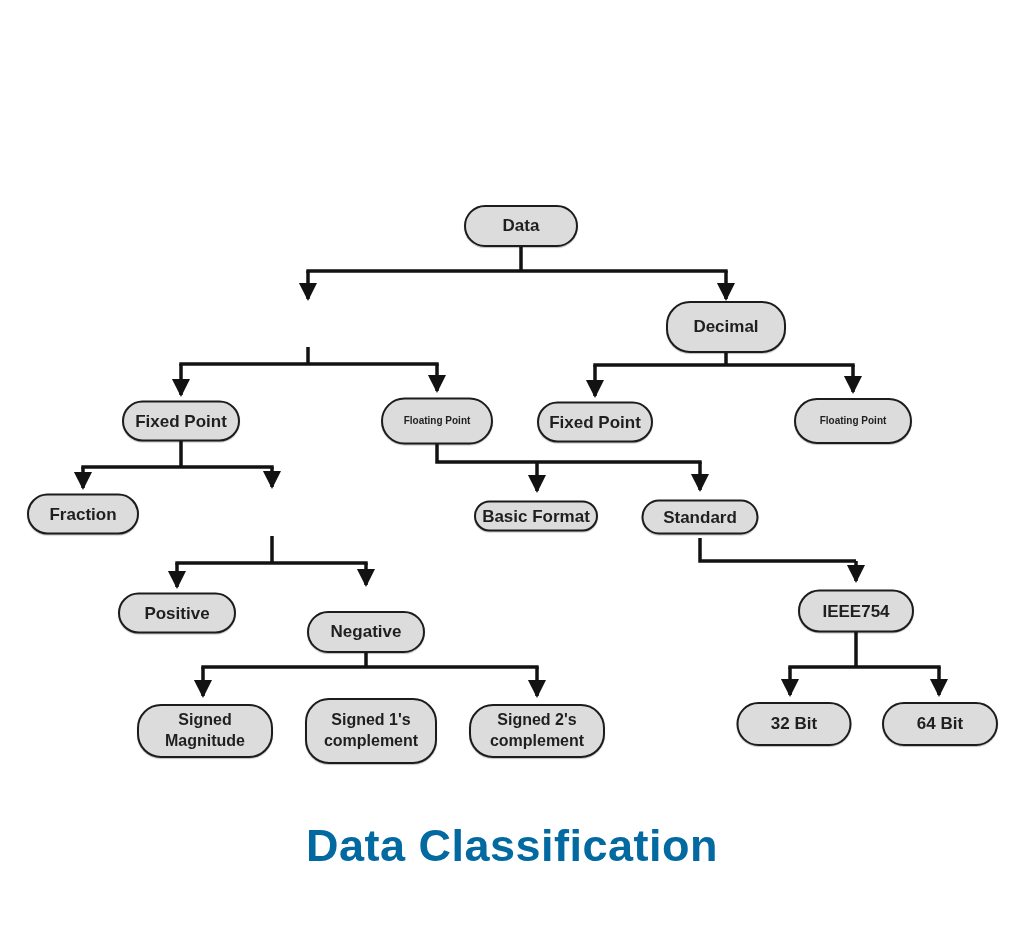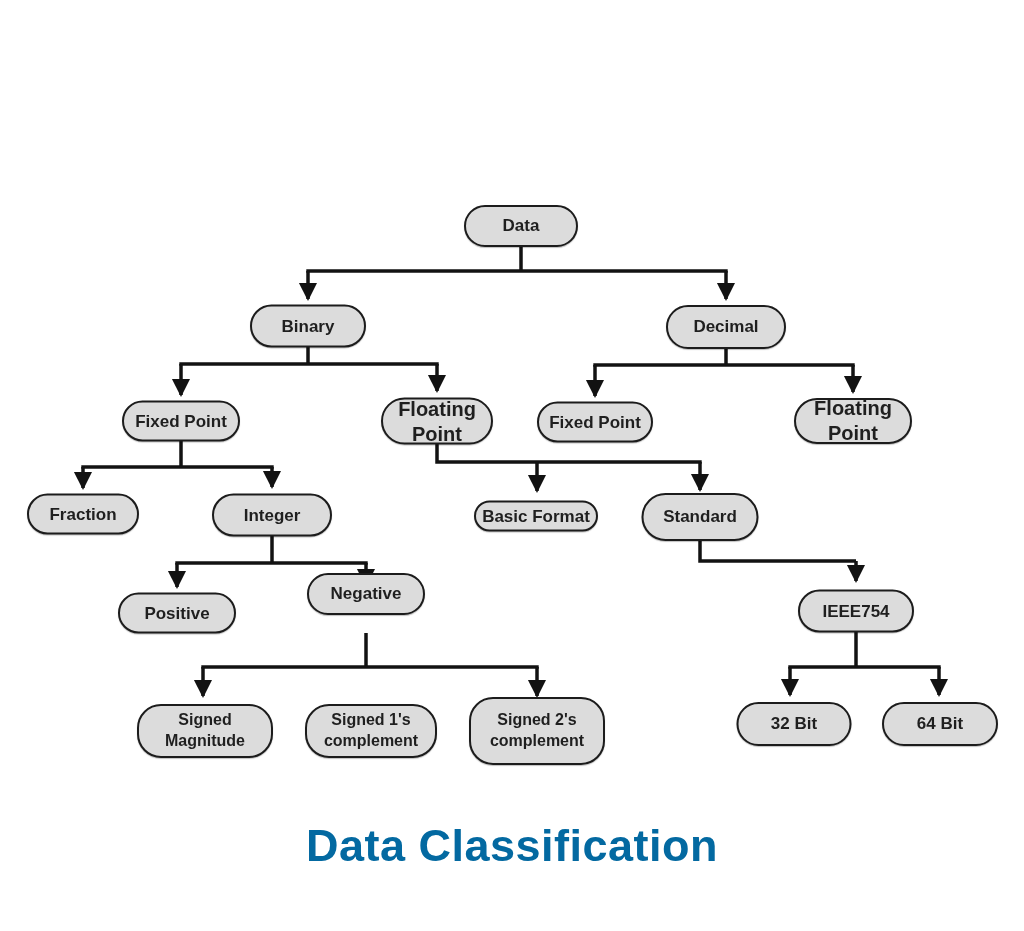--- a/index.html
+++ b/index.html
@@ -56,21 +56,21 @@
   }
   .node.twoline{
     white-space:normal;
     padding:0 12px;
     font-size:16px;
     line-height:1.3;
   }
   .node.small{
     white-space:normal;
     padding:0 16px;
-    font-size:20px;
+    font-size:10px;
     line-height:1.25;
   }
   .diagram-title{
     position:absolute;
     left:0;right:0;
     top:787px;
     text-align:center;
     font-size:45px;
     font-weight:bold;
     color:#0369a1;
@@ -127,51 +127,49 @@
     <path class="edge" d="M856,528 V548" marker-end="url(#arrow)"></path>
 
     <path class="edge" d="M856,599 V634"></path>
     <path class="edge" d="M788.3,634 H940.7"></path>
     <path class="edge" d="M790,634 V662" marker-end="url(#arrow)"></path>
     <path class="edge" d="M939,634 V662" marker-end="url(#arrow)"></path>
   </svg>
 
   <div class="node" style="left:521px;top:193px;width:114px;height:42px;">Data</div>
 
-  <div class="node" style="left:308px;top:293px;width:116px;height:43px;">Binary</div>
 
-  <div class="node" style="left:726px;top:294px;width:120px;height:44px;">Decimal</div>
+  <div class="node" style="left:726px;top:294px;width:120px;height:52px;">Decimal</div>
 
   <div class="node" style="left:181px;top:388px;width:118px;height:41px;">Fixed Point</div>
 
   <div class="node small" style="left:437px;top:388px;width:112px;height:47px;">Floating Point</div>
 
   <div class="node" style="left:595px;top:389px;width:116px;height:41px;">Fixed Point</div>
 
   <div class="node small" style="left:853px;top:388px;width:118px;height:46px;">Floating Point</div>
 
   <div class="node" style="left:83px;top:481px;width:112px;height:41px;">Fraction</div>
 
-  <div class="node" style="left:272px;top:482px;width:120px;height:43px;">Integer</div>
 
   <div class="node" style="left:536px;top:483px;width:124px;height:31px;">Basic Format</div>
 
-  <div class="node" style="left:700px;top:484px;width:117px;height:48px;">Standard</div>
+  <div class="node" style="left:700px;top:484px;width:117px;height:35px;">Standard</div>
 
   <div class="node" style="left:177px;top:580px;width:118px;height:41px;">Positive</div>
 
-  <div class="node" style="left:366px;top:561px;width:118px;height:42px;">Negative</div>
+  <div class="node" style="left:366px;top:599px;width:118px;height:42px;">Negative</div>
 
   <div class="node" style="left:856px;top:578px;width:116px;height:43px;">IEEE754</div>
 
   <div class="node twoline" style="left:205px;top:698px;width:136px;height:54px;">Signed Magnitude</div>
 
-  <div class="node twoline" style="left:371px;top:698px;width:132px;height:54px;">Signed 1's complement</div>
+  <div class="node twoline" style="left:371px;top:698px;width:132px;height:66px;">Signed 1's complement</div>
 
-  <div class="node twoline" style="left:537px;top:698px;width:136px;height:68px;">Signed 2's complement</div>
+  <div class="node twoline" style="left:537px;top:698px;width:136px;height:54px;">Signed 2's complement</div>
 
   <div class="node" style="left:794px;top:691px;width:115px;height:44px;">32 Bit</div>
 
   <div class="node" style="left:940px;top:691px;width:116px;height:44px;">64 Bit</div>
 
   <div class="diagram-title">Data Classification</div>
 
 </div>
 
 </body></html>

